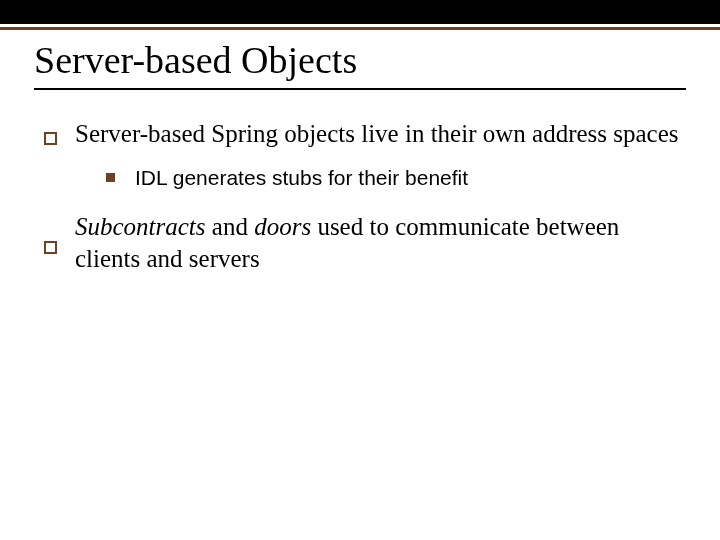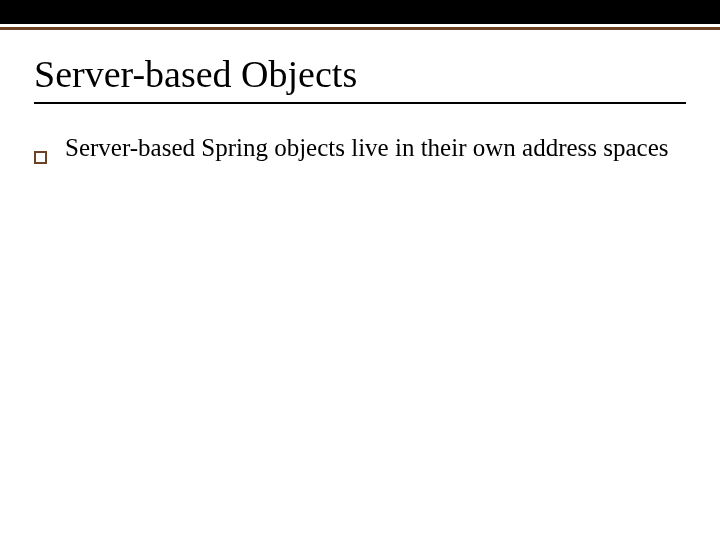--- a/index.html
+++ b/index.html
@@ -16,37 +16,38 @@
     background: #000;
     width: 100%;
   }
   .accent-line {
     height: 3px;
     background: #6b4226;
     width: 100%;
     margin-top: 3px;
   }
   .content {
-    padding: 22px 34px 0 34px;
+    padding: 8px 34px 0 34px;
   }
   .title {
     font-size: 38px;
     font-weight: normal;
     color: #000;
     margin-bottom: 6px;
   }
   .title-underline {
     height: 2px;
     background: #000;
     width: 100%;
     margin-bottom: 28px;
   }
   .bullet-l1 {
     display: flex;
-    align-items: flex-end;
+    align-items: center;
+    margin-left: 10px;
     margin-bottom: 14px;
   }
   .bullet-l1 .marker {
     width: 13px;
     height: 13px;
     border: 2px solid #6b4226;
     flex-shrink: 0;
     margin-top: 9px;
     margin-right: 18px;
   }
@@ -86,15 +87,25 @@
 
 <div class="content">
   <h1 class="title">Server-based Objects</h1>
   <div class="title-underline"></div>
 
   <div class="bullet-l1">
     <div class="marker"></div>
     <div class="text">Server-based Spring objects live in their own address spaces</div>
   </div>
 
+  <div class="bullet-l2">
+    <div class="marker"></div>
+    <div class="text">IDL generates stubs for their benefit</div>
+  </div>
 
+  <div class="bullet-l1">
+    <div class="marker"></div>
+    <div class="text">
+      <span class="italic">Subcontracts</span><span> and </span><span class="italic">doors</span><span> used to communicate between clients and servers</span>
+    </div>
+  </div>
 
 </div>
 
 </body></html>

